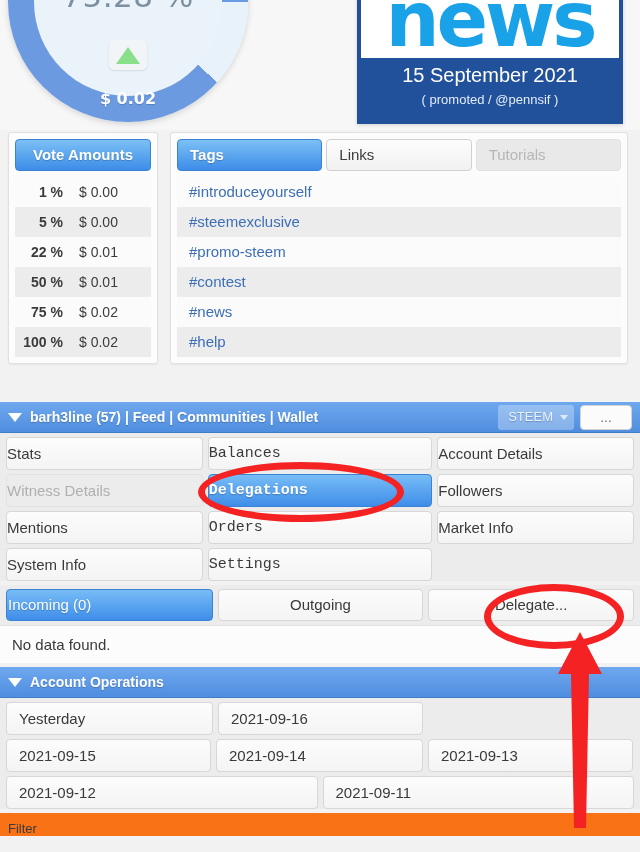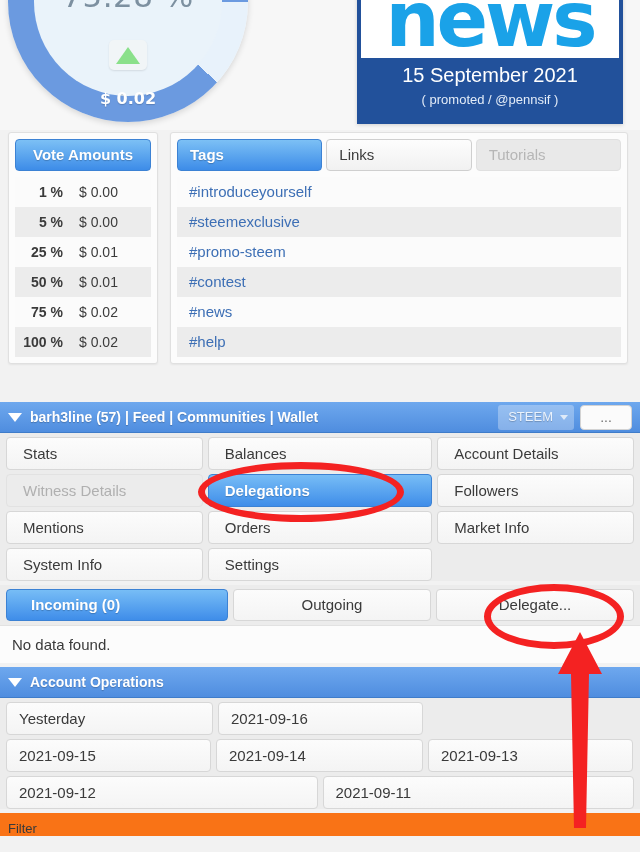--- a/index.html
+++ b/index.html
@@ -167,46 +167,46 @@
     color: #707070; font-size: 14px; font-weight: normal;
     text-shadow: none; margin-right: 4px;
   }
 
   .grid { padding: 4px 6px 0 6px; background: #ececec; }
   .grid-row { display: flex; gap: 5px; margin-bottom: 4px; }
   .cell {
     height: 33px; line-height: 31px;
     border: 1px solid #d7d7d7; border-radius: 4px;
     background: linear-gradient(#fcfcfc, #f4f4f4);
-    font-size: 15px; color: #3a3a3a; padding-left: 16px;
+    font-size: 15px; color: #3a3a3a; padding-left: 0;
     overflow: hidden; white-space: nowrap;
   }
   .cell.c1 { width: 205px; }
-  .cell.c2 { width: 234px; }
+  .cell.c2 { width: 234px; font-family: Liberation Mono, monospace; }
   .cell.c3 { width: 205px; }
   .cell.active {
     background: linear-gradient(#77bdf6, #3f8de9);
     border-color: #3c82d4; color: #fff; font-weight: bold;
     text-shadow: 0 1px 1px rgba(0,0,0,.22);
   }
   .cell.dim { color: #b0b0b0; background: #ececec; border-color: #e2e2e2; }
   .cell.blank { background: #ececec; border: none; }
 
   .subtabs { display: flex; gap: 5px; padding: 4px 6px 4px 6px; background: #ececec; }
   .subtab {
     flex: 1; height: 32px; line-height: 30px; text-align: center;
     border: 1px solid #d7d7d7; border-radius: 4px;
     background: linear-gradient(#fcfcfc, #f4f4f4);
     font-size: 15px; color: #3a3a3a;
   }
   .subtab.active {
     background: linear-gradient(#77bdf6, #3f8de9);
-    border-color: #3c82d4; color: #fff; font-weight: bold;
-    text-shadow: 0 1px 1px rgba(0,0,0,.22);
-    text-align: left; padding-left: 24px;
+    border-color: #3c82d4; color: #fff; font-weight: normal;
+    text-shadow: 0 1px 1px rgba(0,0,0,.22);
+    text-align: left; padding-left: 1px;
   }
   .nodata {
     background: #fcfcfc; border-top: 1px solid #e2e2e2;
     height: 38px; line-height: 38px; padding-left: 12px;
     font-size: 15px; color: #3a3a3a;
   }
 
   .datebtn {
     height: 33px; line-height: 31px;
     border: 1px solid #d7d7d7; border-radius: 4px;
@@ -272,21 +272,21 @@
         <tbody id="vote-rows">
             <tr>
               <td class="vote-pct">1 %</td>
               <td class="vote-amt">$ 0.00</td>
             </tr>
             <tr>
               <td class="vote-pct">5 %</td>
               <td class="vote-amt">$ 0.00</td>
             </tr>
             <tr>
-              <td class="vote-pct">25 %</td>
+              <td class="vote-pct">22 %</td>
               <td class="vote-amt">$ 0.01</td>
             </tr>
             <tr>
               <td class="vote-pct">50 %</td>
               <td class="vote-amt">$ 0.01</td>
             </tr>
             <tr>
               <td class="vote-pct">75 %</td>
               <td class="vote-amt">$ 0.02</td>
             </tr>

